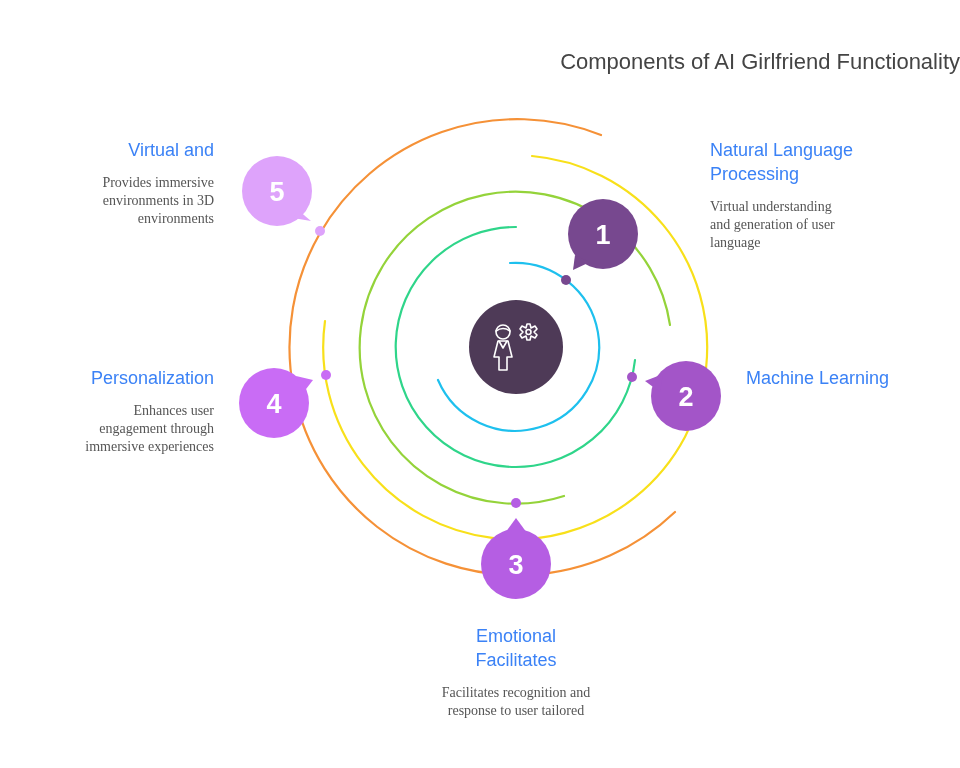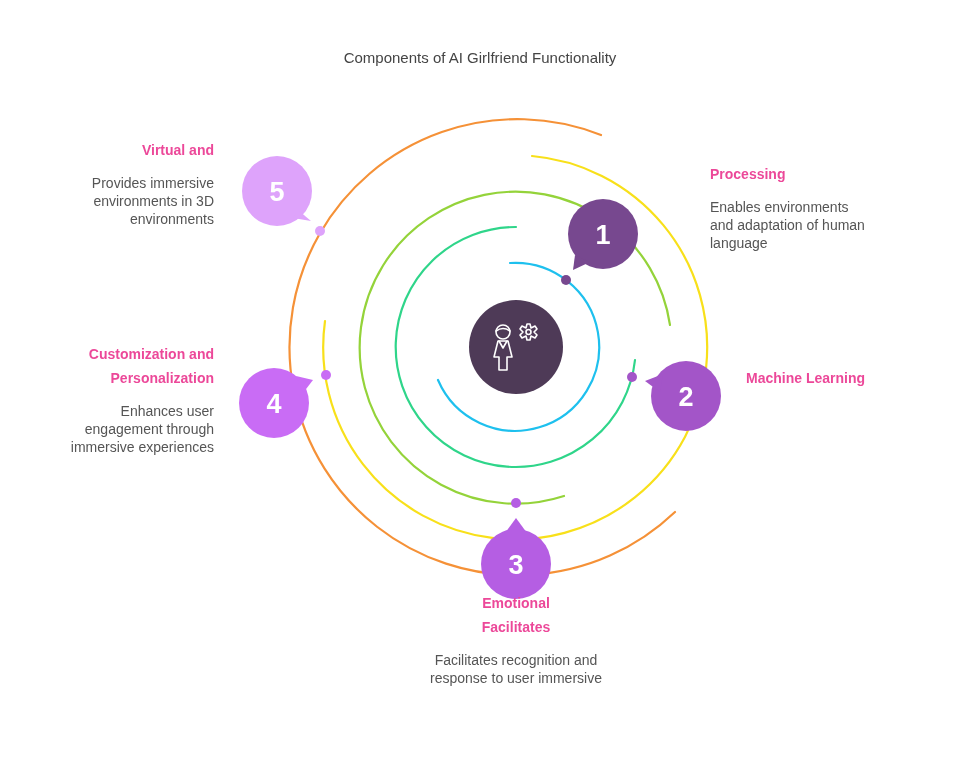--- a/index.html
+++ b/index.html
@@ -1,21 +1,21 @@
 <!DOCTYPE html>
 <html><head>
 <meta charset="utf-8">
 <style>
   html, body { margin:0; padding:0; background:#ffffff; }
   body { width:960px; height:768px; position:relative; overflow:hidden; font-family:"Liberation Sans", sans-serif; }
-  .title { position:absolute; top:49px; left:0; width:960px; text-align:center; font-size:15px; color:#444444; }
+  .title { position:absolute; top:49px; left:0; width:960px; text-align:right; font-size:22px; color:#444444; }
   svg.diagram { position:absolute; left:0; top:0; }
   .block { position:absolute; color:#484848; }
-  .block h3 { margin:0; font-size:14px; font-weight:bold; line-height:24px; color:#ec4899; }
-  .block p { margin:12px 0 0 0; font-size:14px; line-height:18px; color:#555555; }
+  .block h3 { margin:0; font-size:18px; font-weight:normal; line-height:24px; color:#3b82f6; }
+  .block p { margin:12px 0 0 0; font-size:14px; line-height:18px; color:#555555;font-family:Liberation Serif, serif; }
   .right-al { text-align:right; }
   .center-al { text-align:center; }
   .badge-num { font-family:"Liberation Sans", sans-serif; font-weight:bold; font-size:27px; fill:#ffffff; }
 </style>
 </head>
 <body>
 
 <div class="title">Components of AI Girlfriend Functionality</div>
 
 <svg class="diagram" width="960" height="768" viewBox="0 0 960 768">
@@ -68,34 +68,34 @@
 
   <g>
     <circle cx="277" cy="191" r="35" fill="#dea3fb"></circle>
     <path d="M 298 210 L 311 221 L 293 218 Z" fill="#dea3fb"></path>
     <text class="badge-num" x="277" y="201" text-anchor="middle">5</text>
   </g>
   <circle cx="320" cy="231" r="5" fill="#dea3fb"></circle>
 </svg>
 
 <div class="block" style="left:710px; top:138px; width:220px;">
-  <h3><br><span>Processing</span></h3>
-  <p><span>Enables environments</span><br><span>and adaptation of human</span><br><span>language</span></p>
+  <h3><span>Natural Language</span><br><span>Processing</span></h3>
+  <p><span>Virtual understanding</span><br><span>and generation of user</span><br><span>language</span></p>
 </div>
 
 <div class="block" style="left:746px; top:366px; width:210px;">
   <h3><span>Machine Learning</span></h3>
 </div>
 
-<div class="block center-al" style="left:386px; top:591px; width:260px;">
+<div class="block center-al" style="left:386px; top:624px; width:260px;">
   <h3><span>Emotional</span><br><span>Facilitates</span></h3>
-  <p><span>Facilitates recognition and</span><br><span>response to user immersive</span></p>
+  <p><span>Facilitates recognition and</span><br><span>response to user tailored</span></p>
 </div>
 
 <div class="block right-al" style="left:14px; top:342px; width:200px;">
-  <h3><span>Customization and</span><br><span>Personalization</span></h3>
+  <h3><br><span>Personalization</span></h3>
   <p><span>Enhances user</span><br><span>engagement through</span><br><span>immersive experiences</span></p>
 </div>
 
 <div class="block right-al" style="left:14px; top:138px; width:200px;">
   <h3><span>Virtual and</span><br></h3>
   <p><span>Provides immersive</span><br><span>environments in 3D</span><br><span>environments</span></p>
 </div>
 
 </body></html>

